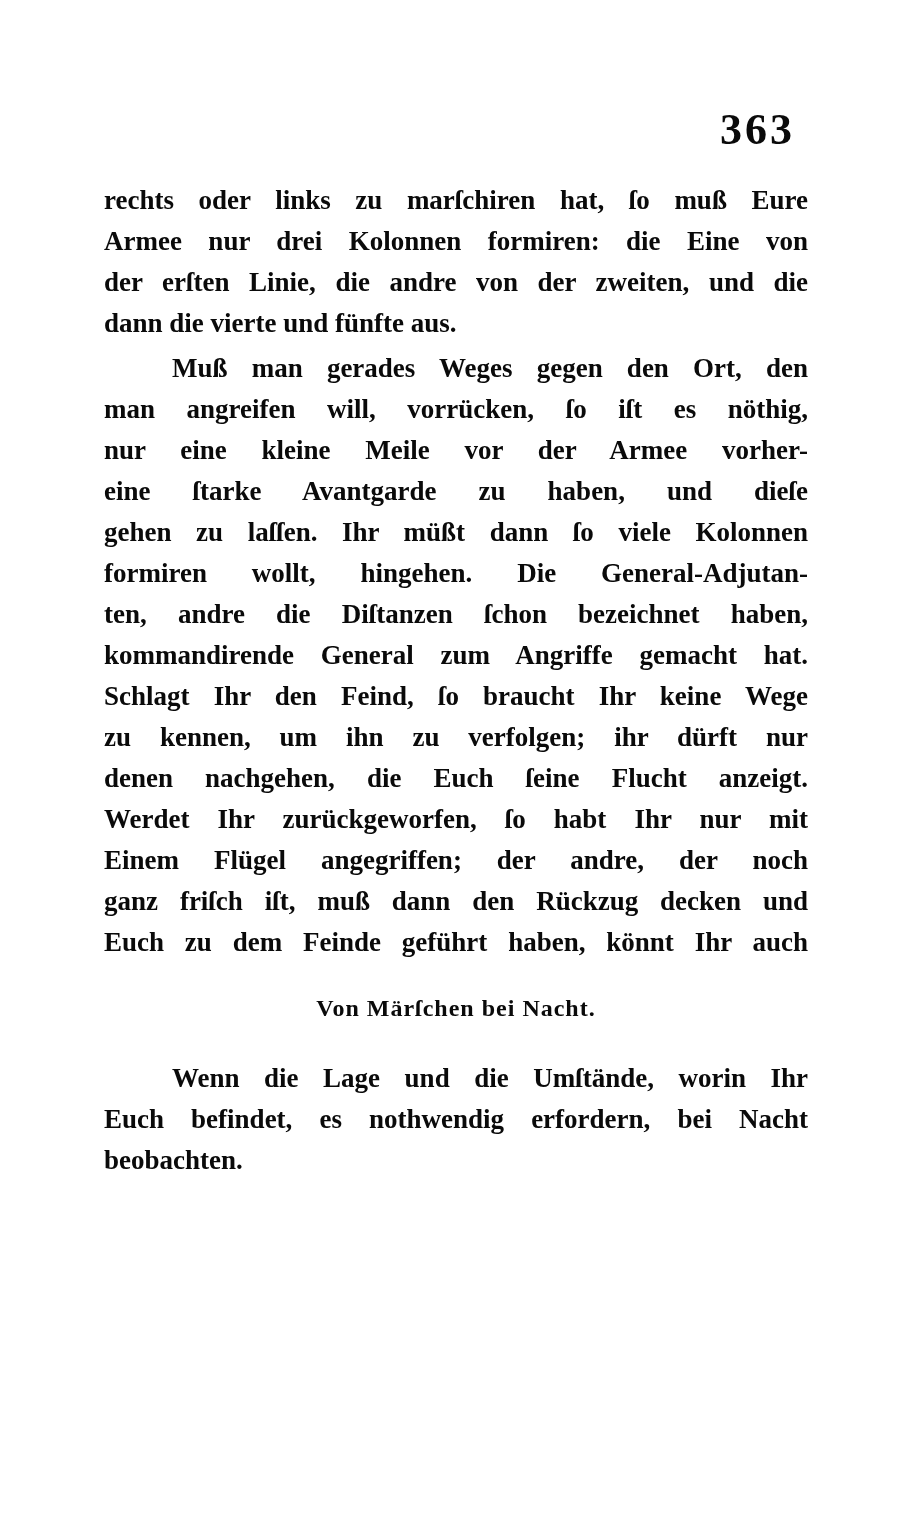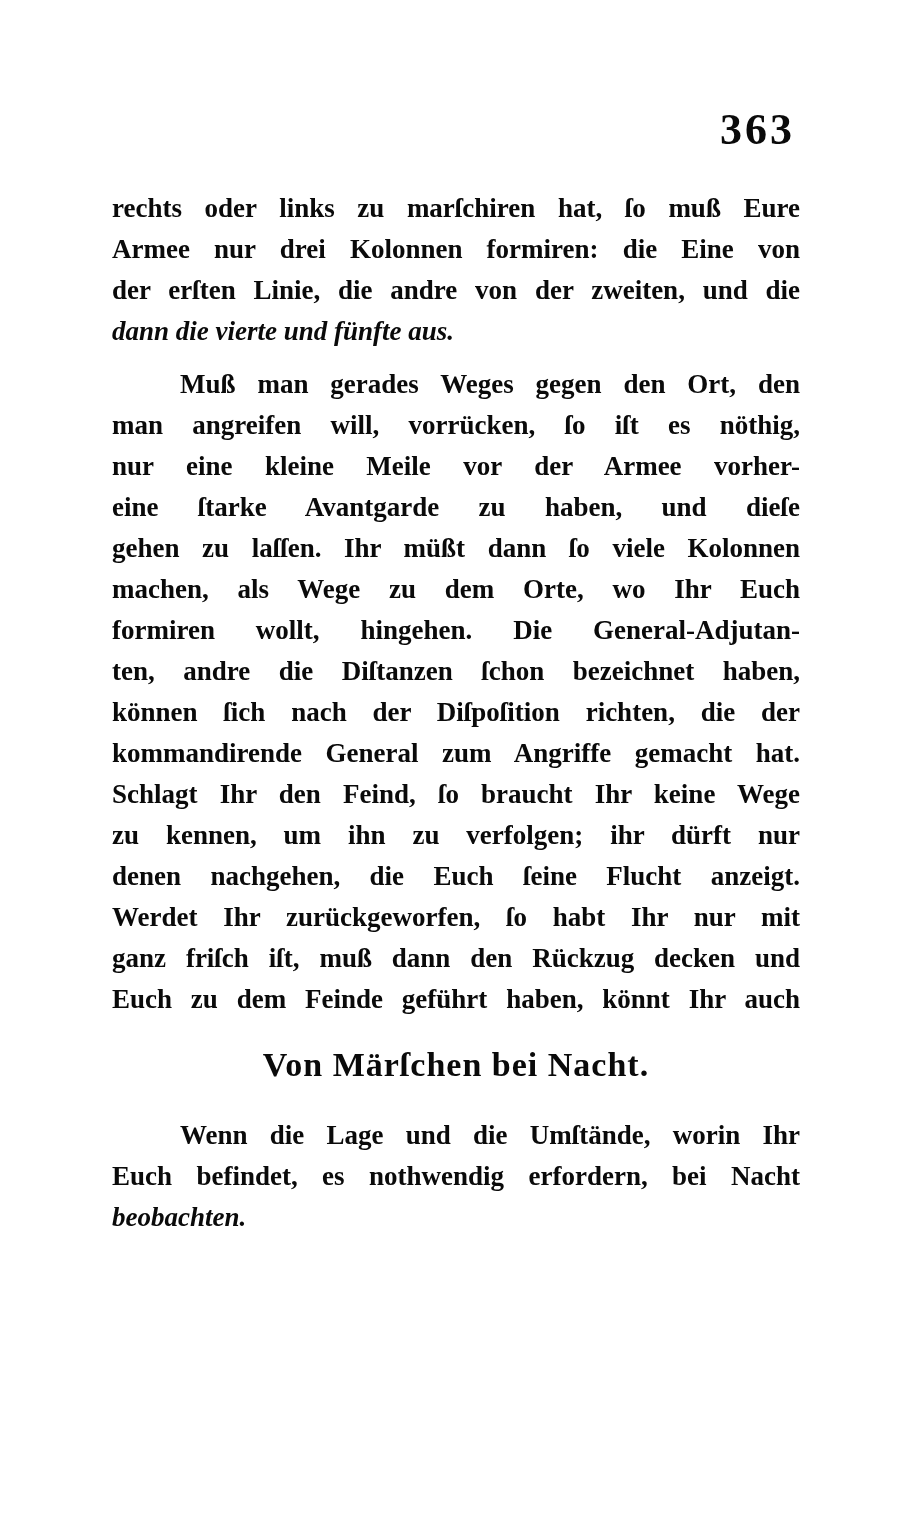--- a/index.html
+++ b/index.html
@@ -19,38 +19,37 @@
     left: 720px;
     font-size: 44px;
     letter-spacing: 3px;
   }
   .text-block {
     position: absolute;
     top: 176px;
     left: 100px;
     width: 712px;
   }
-  .para { margin: 12px; padding: 0; }
+  .para { margin: 4px; padding: 0; }
   .line {
     height: 41px;
     line-height: 41px;
     font-size: 27px;
     text-align: justify;
     text-align-last: justify;
     -moz-text-align-last: justify;
     overflow: visible;
   }
   .line.last {
     text-align-last: left;
-    font-style: italic;
     -moz-text-align-last: left;
   }
   .line.indent { padding-left: 68px; }
   .heading {
-    font-size: 34px;
+    font-size: 24px;
     font-weight: bold;
     text-align: center;
     margin: 21px 0 26px 0;
     height: 48px;
     line-height: 48px;
     letter-spacing: 1px;
   }
 </style>
 </head>
 <body>
@@ -67,29 +66,28 @@
       <div class="line">der erſten Linie, die andre von der zweiten, und die</div>
       <div class="line last">dann die vierte und fünfte aus.</div>
     </div>
 
     <div class="para">
       <div class="line indent">Muß man gerades Weges gegen den Ort, den</div>
       <div class="line">man angreifen will, vorrücken, ſo iſt es nöthig,</div>
       <div class="line">nur eine kleine Meile vor der Armee vorher-</div>
       <div class="line">eine ſtarke Avantgarde zu haben, und dieſe</div>
       <div class="line">gehen zu laſſen. Ihr müßt dann ſo viele Kolonnen</div>
-      <div class="line">machen, als Wege zu dem Orte, wo Ihr Euch</div>
       <div class="line">formiren wollt, hingehen. Die General-Adjutan-</div>
       <div class="line">ten, andre die Diſtanzen ſchon bezeichnet haben,</div>
-      <div class="line">können ſich nach der Diſpoſition richten, die der</div>
       <div class="line">kommandirende General zum Angriffe gemacht hat.</div>
       <div class="line">Schlagt Ihr den Feind, ſo braucht Ihr keine Wege</div>
       <div class="line">zu kennen, um ihn zu verfolgen; ihr dürft nur</div>
       <div class="line">denen nachgehen, die Euch ſeine Flucht anzeigt.</div>
       <div class="line">Werdet Ihr zurückgeworfen, ſo habt Ihr nur mit</div>
+      <div class="line">Einem Flügel angegriffen; der andre, der noch</div>
       <div class="line">ganz friſch iſt, muß dann den Rückzug decken und</div>
       <div class="line">Euch zu dem Feinde geführt haben, könnt Ihr auch</div>
     </div>
 
     <h2 class="heading">Von Märſchen bei Nacht.</h2>
 
     <div class="para">
       <div class="line indent">Wenn die Lage und die Umſtände, worin Ihr</div>
       <div class="line">Euch befindet, es nothwendig erfordern, bei Nacht</div>
       <div class="line last">beobachten.</div>

